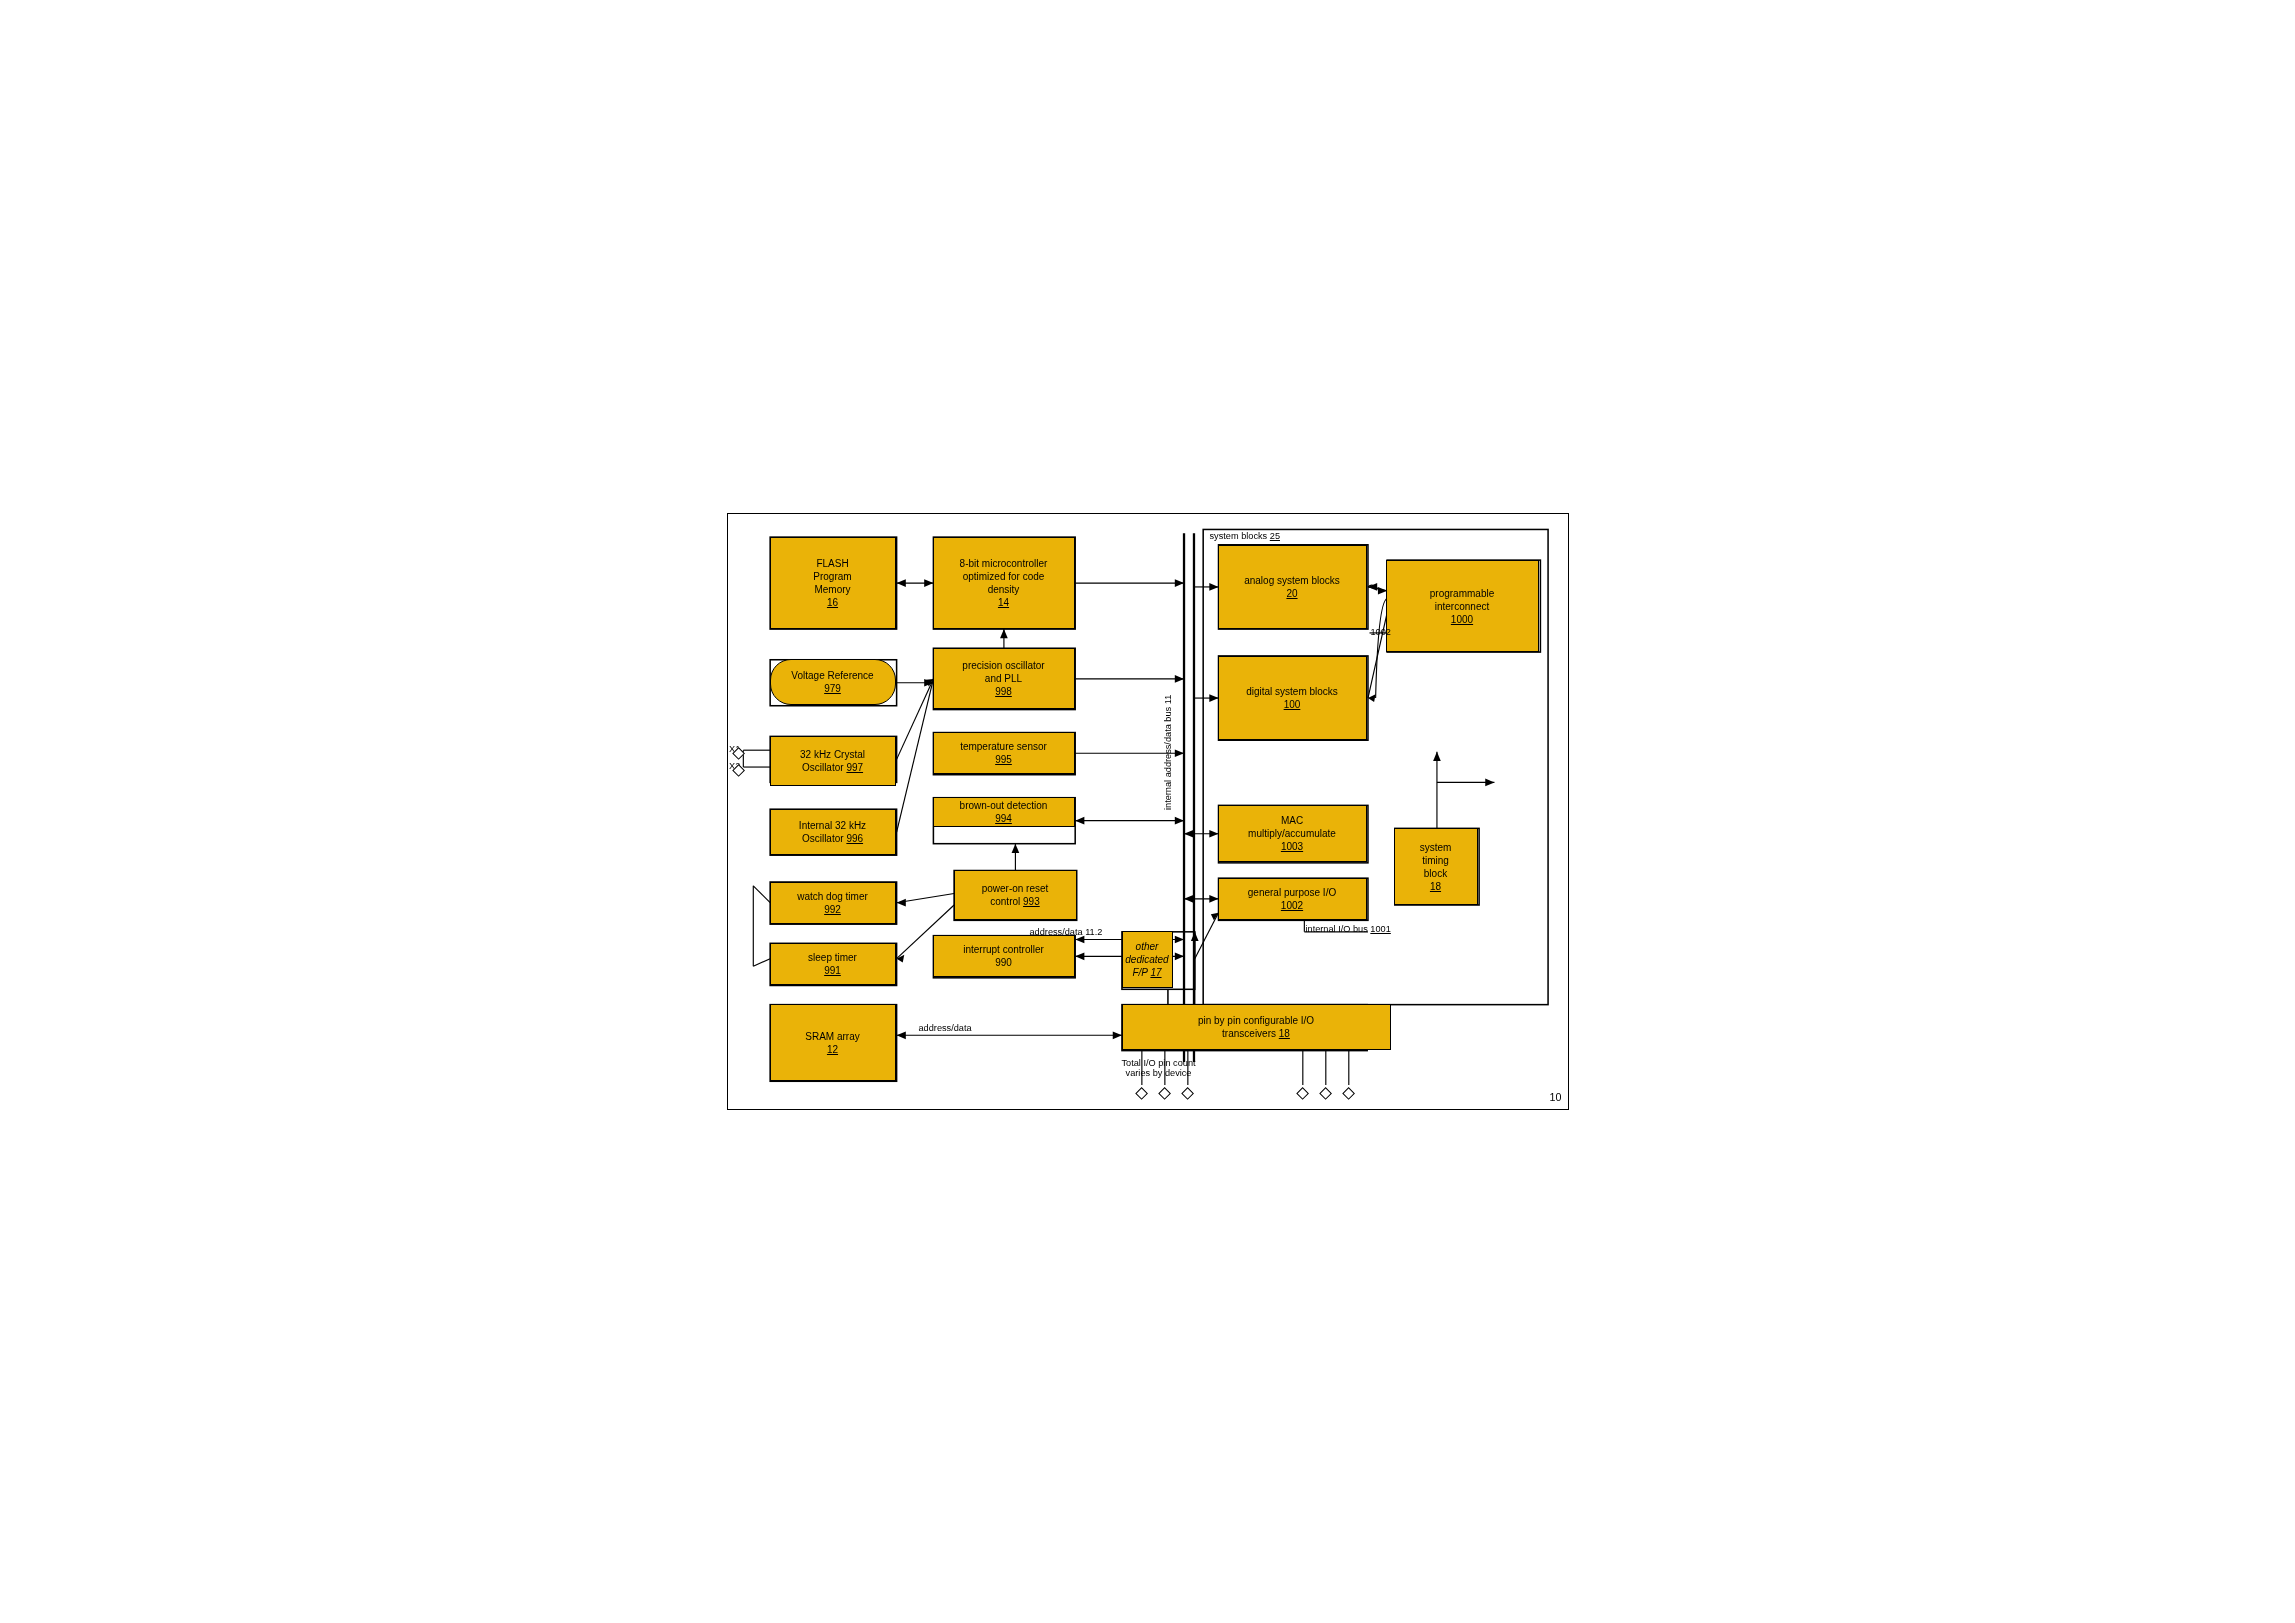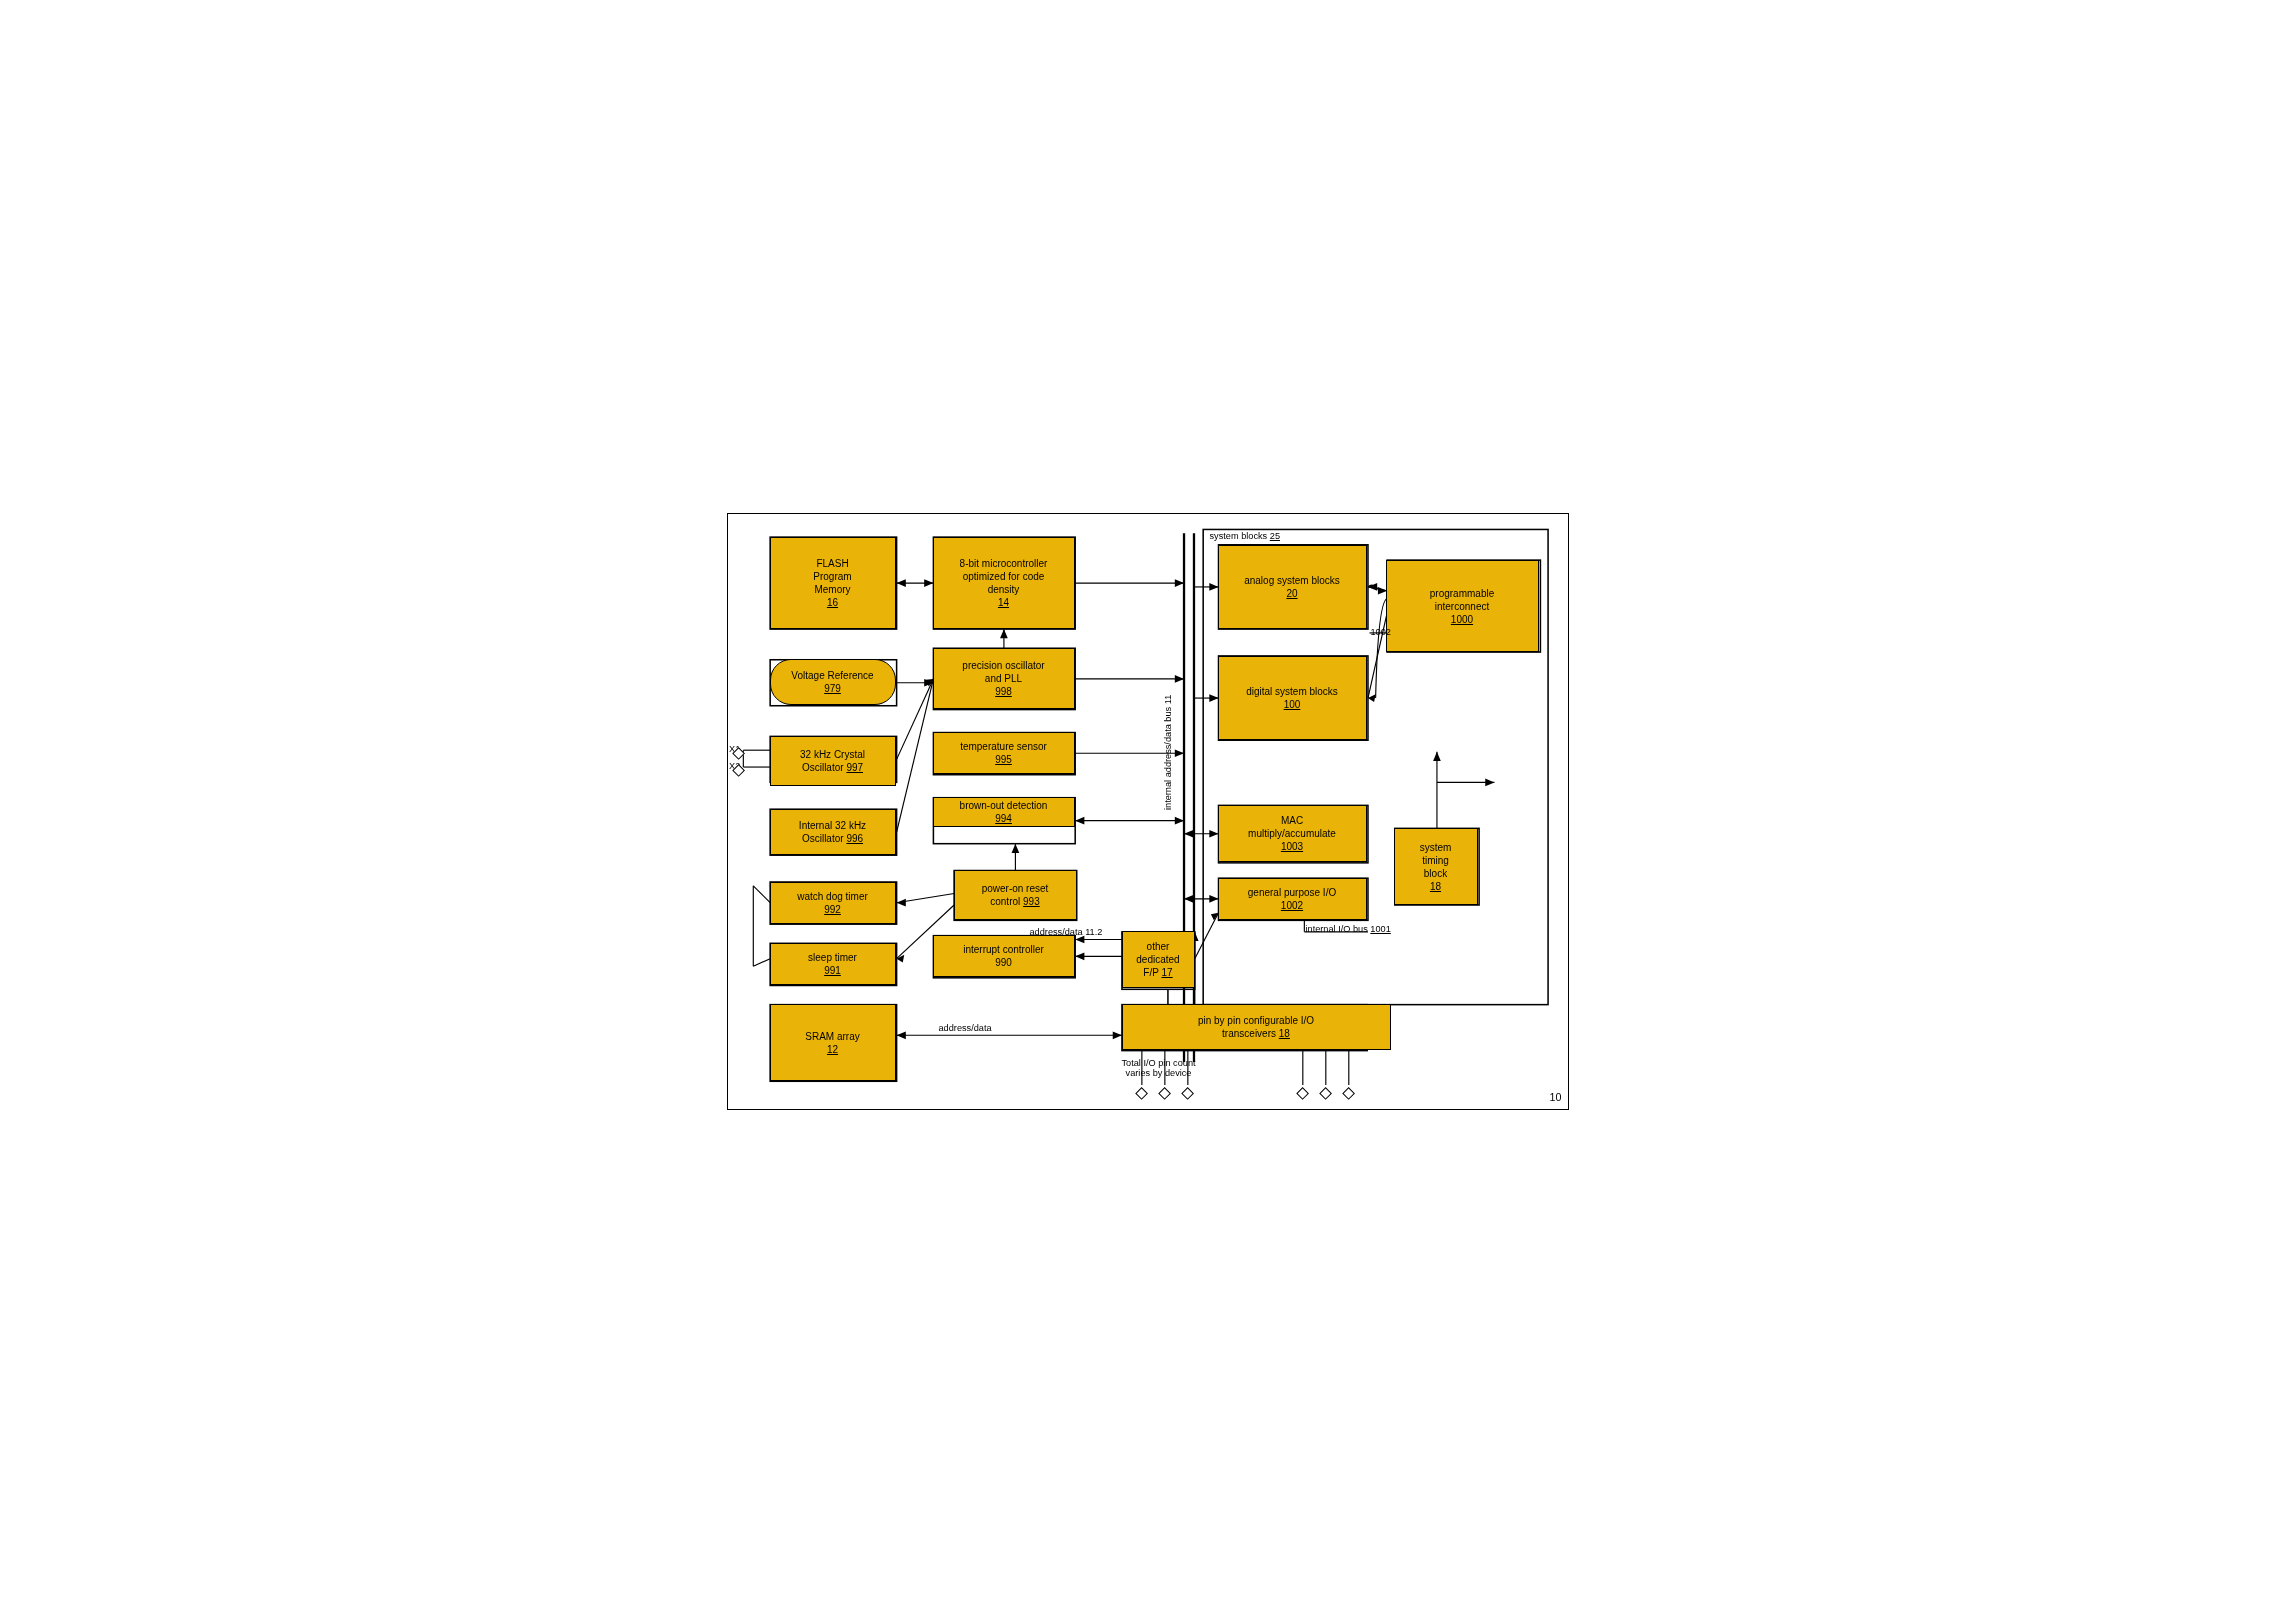--- a/index.html
+++ b/index.html
@@ -278,21 +278,21 @@
   </div>
 
   <div class="block" style="left:490px;top:291px;width:149px;height:57px;">
     <span>MAC<br>multiply/accumulate<br><u>1003</u></span>
   </div>
 
   <div class="block" style="left:490px;top:364px;width:149px;height:42px;">
     <span>general purpose I/O<br><u>1002</u></span>
   </div>
 
-  <div class="block" style="left:394px;top:417px;width:73px;height:57px;">
+  <div class="block" style="left:394px;top:417px;width:51px;height:57px;font-style:italic;">
     <span>other<br>dedicated<br>F/P <u>17</u></span>
   </div>
 
   <div class="block" style="left:394px;top:490px;width:269px;height:46px;">
     <span>pin by pin configurable I/O<br>transceivers <u>18</u></span>
   </div>
 
   <div class="label" style="left:482px;top:17px;">
     <span>system blocks</span> <u>25</u>
   </div>
@@ -306,21 +306,21 @@
   </div>
 
   <div style="position:absolute;left:440px;top:291px;transform:rotate(-90deg);transform-origin:left center;white-space:nowrap;font-size:9.2px;">
     <span>internal address/data bus 11</span>
   </div>
 
   <div style="position:absolute;left:302px;top:413px;font-size:9.2px;">
     <span>address/data 11.2</span>
   </div>
 
-  <div style="position:absolute;left:191px;top:509px;font-size:9.2px;margin-left:20px;">
+  <div style="position:absolute;left:191px;top:509px;font-size:9.2px;">
     <span>address/data</span>
   </div>
 
   <div style="position:absolute;left:394px;top:544px;font-size:9.2px;text-align:center;">
     <span>Total I/O pin count<br>varies by device</span>
   </div>
 
   <div style="position:absolute;left:578px;top:410px;font-size:9.2px;">
     <span>internal I/O bus <u>1001</u></span>
   </div>

